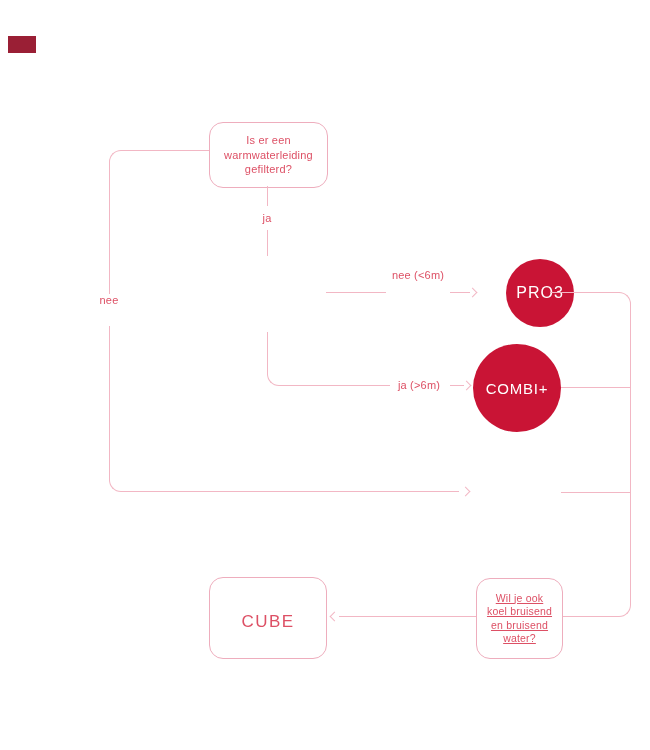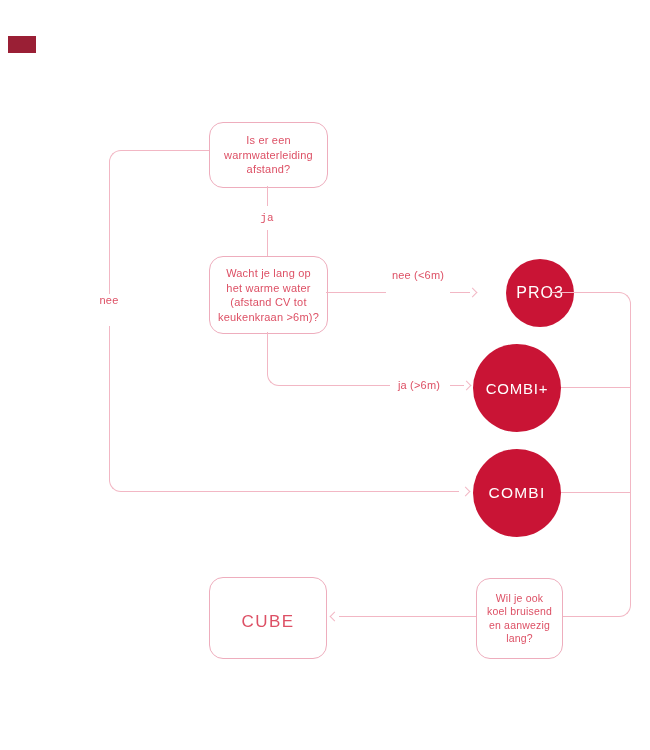--- a/index.html
+++ b/index.html
@@ -17,21 +17,21 @@
 
   .qbox{
     position:absolute;background:#ffffff;
     border:1.3px solid var(--border);border-radius:14px;
     display:flex;flex-direction:column;align-items:center;justify-content:center;
     color:var(--text);text-align:center;
   }
   .qbox .ln{font-size:11px;line-height:14.5px;letter-spacing:0.2px;}
   .box-q1{left:209px;top:122px;width:117px;height:64px;}
   .box-q2{left:209px;top:256px;width:117px;height:76px;}
-  .box-q3{left:476px;top:578px;width:85px;height:79px;}
+  .box-q3{left:476px;top:578px;width:85px;height:79px;text-decoration:underline;}
   .box-q3 .ln{font-size:10.5px;line-height:13.5px;}
   .box-cube{left:209px;top:577px;width:116px;height:80px;}
   .cube-label{font-size:17px;letter-spacing:1.5px;color:var(--text);margin-top:7px;}
 
   .circle{
     position:absolute;border-radius:50%;background:var(--red);
     display:flex;align-items:center;justify-content:center;
     color:#ffffff;
   }
   .c-pro3{left:506px;top:259px;width:68px;height:68px;font-size:16px;letter-spacing:1px;}
@@ -59,33 +59,27 @@
 </head>
 <body>
 
 <div class="canvas">
 
   <div class="logo-rect"></div>
 
   <div class="qbox box-q1">
     <div class="ln">Is er een</div>
     <div class="ln">warmwaterleiding</div>
-    <div class="ln">afstand?</div>
+    <div class="ln">gefilterd?</div>
   </div>
 
   <div class="vline" style="left:267px;top:186px;height:20px;"></div>
-  <div class="edge-label" style="left:252px;top:212px;width:30px;font-family:Liberation Mono, monospace;">ja</div>
+  <div class="edge-label" style="left:252px;top:212px;width:30px;">ja</div>
   <div class="vline" style="left:267px;top:230px;height:26px;"></div>
 
-  <div class="qbox box-q2">
-    <div class="ln">Wacht je lang op</div>
-    <div class="ln">het warme water</div>
-    <div class="ln">(afstand CV tot</div>
-    <div class="ln">keukenkraan &gt;6m)?</div>
-  </div>
 
   <div class="hline" style="left:121px;top:150px;width:88px;"></div>
   <div class="corner c-tl" style="left:109px;top:150px;"></div>
   <div class="vline" style="left:109px;top:162px;height:139px;"></div>
   <div class="edge-label" style="left:89px;top:294px;width:40px;">nee</div>
   <div class="vline" style="left:109px;top:326px;height:154px;"></div>
   <div class="corner c-bl" style="left:109px;top:480px;"></div>
   <div class="hline" style="left:121px;top:491px;width:338px;"></div>
   <div class="chev chev-right" style="left:462px;top:488px;"></div>
 
@@ -102,37 +96,34 @@
   <div class="corner c-bl" style="left:267px;top:374px;"></div>
   <div class="hline" style="left:279px;top:385px;width:111px;"></div>
   <div class="edge-label" style="left:390px;top:379px;width:58px;">ja (&gt;6m)</div>
   <div class="hline" style="left:450px;top:385px;width:14px;"></div>
   <div class="chev chev-right" style="left:463px;top:382px;"></div>
 
   <div class="circle c-combiplus">
     <span>COMBI+</span>
   </div>
 
-  <div class="circle c-combi">
-    <span>COMBI</span>
-  </div>
 
   <div class="hline" style="left:550px;top:292px;width:70px;"></div>
   <div class="corner c-tr" style="left:619px;top:292px;"></div>
   <div class="hline" style="left:561px;top:387px;width:70px;"></div>
   <div class="hline" style="left:561px;top:492px;width:70px;"></div>
   <div class="vline" style="left:630px;top:304px;height:301px;"></div>
   <div class="corner c-br" style="left:619px;top:605px;"></div>
   <div class="hline" style="left:561px;top:616px;width:58px;"></div>
 
   <div class="qbox box-q3">
     <div class="ln">Wil je ook</div>
     <div class="ln">koel bruisend</div>
-    <div class="ln">en aanwezig</div>
-    <div class="ln">lang?</div>
+    <div class="ln">en bruisend</div>
+    <div class="ln">water?</div>
   </div>
 
   <div class="hline" style="left:339px;top:616px;width:137px;"></div>
   <div class="chev chev-left" style="left:331px;top:613px;"></div>
 
   <div class="qbox box-cube">
     <div class="cube-label">CUBE</div>
   </div>
 
 </div>

